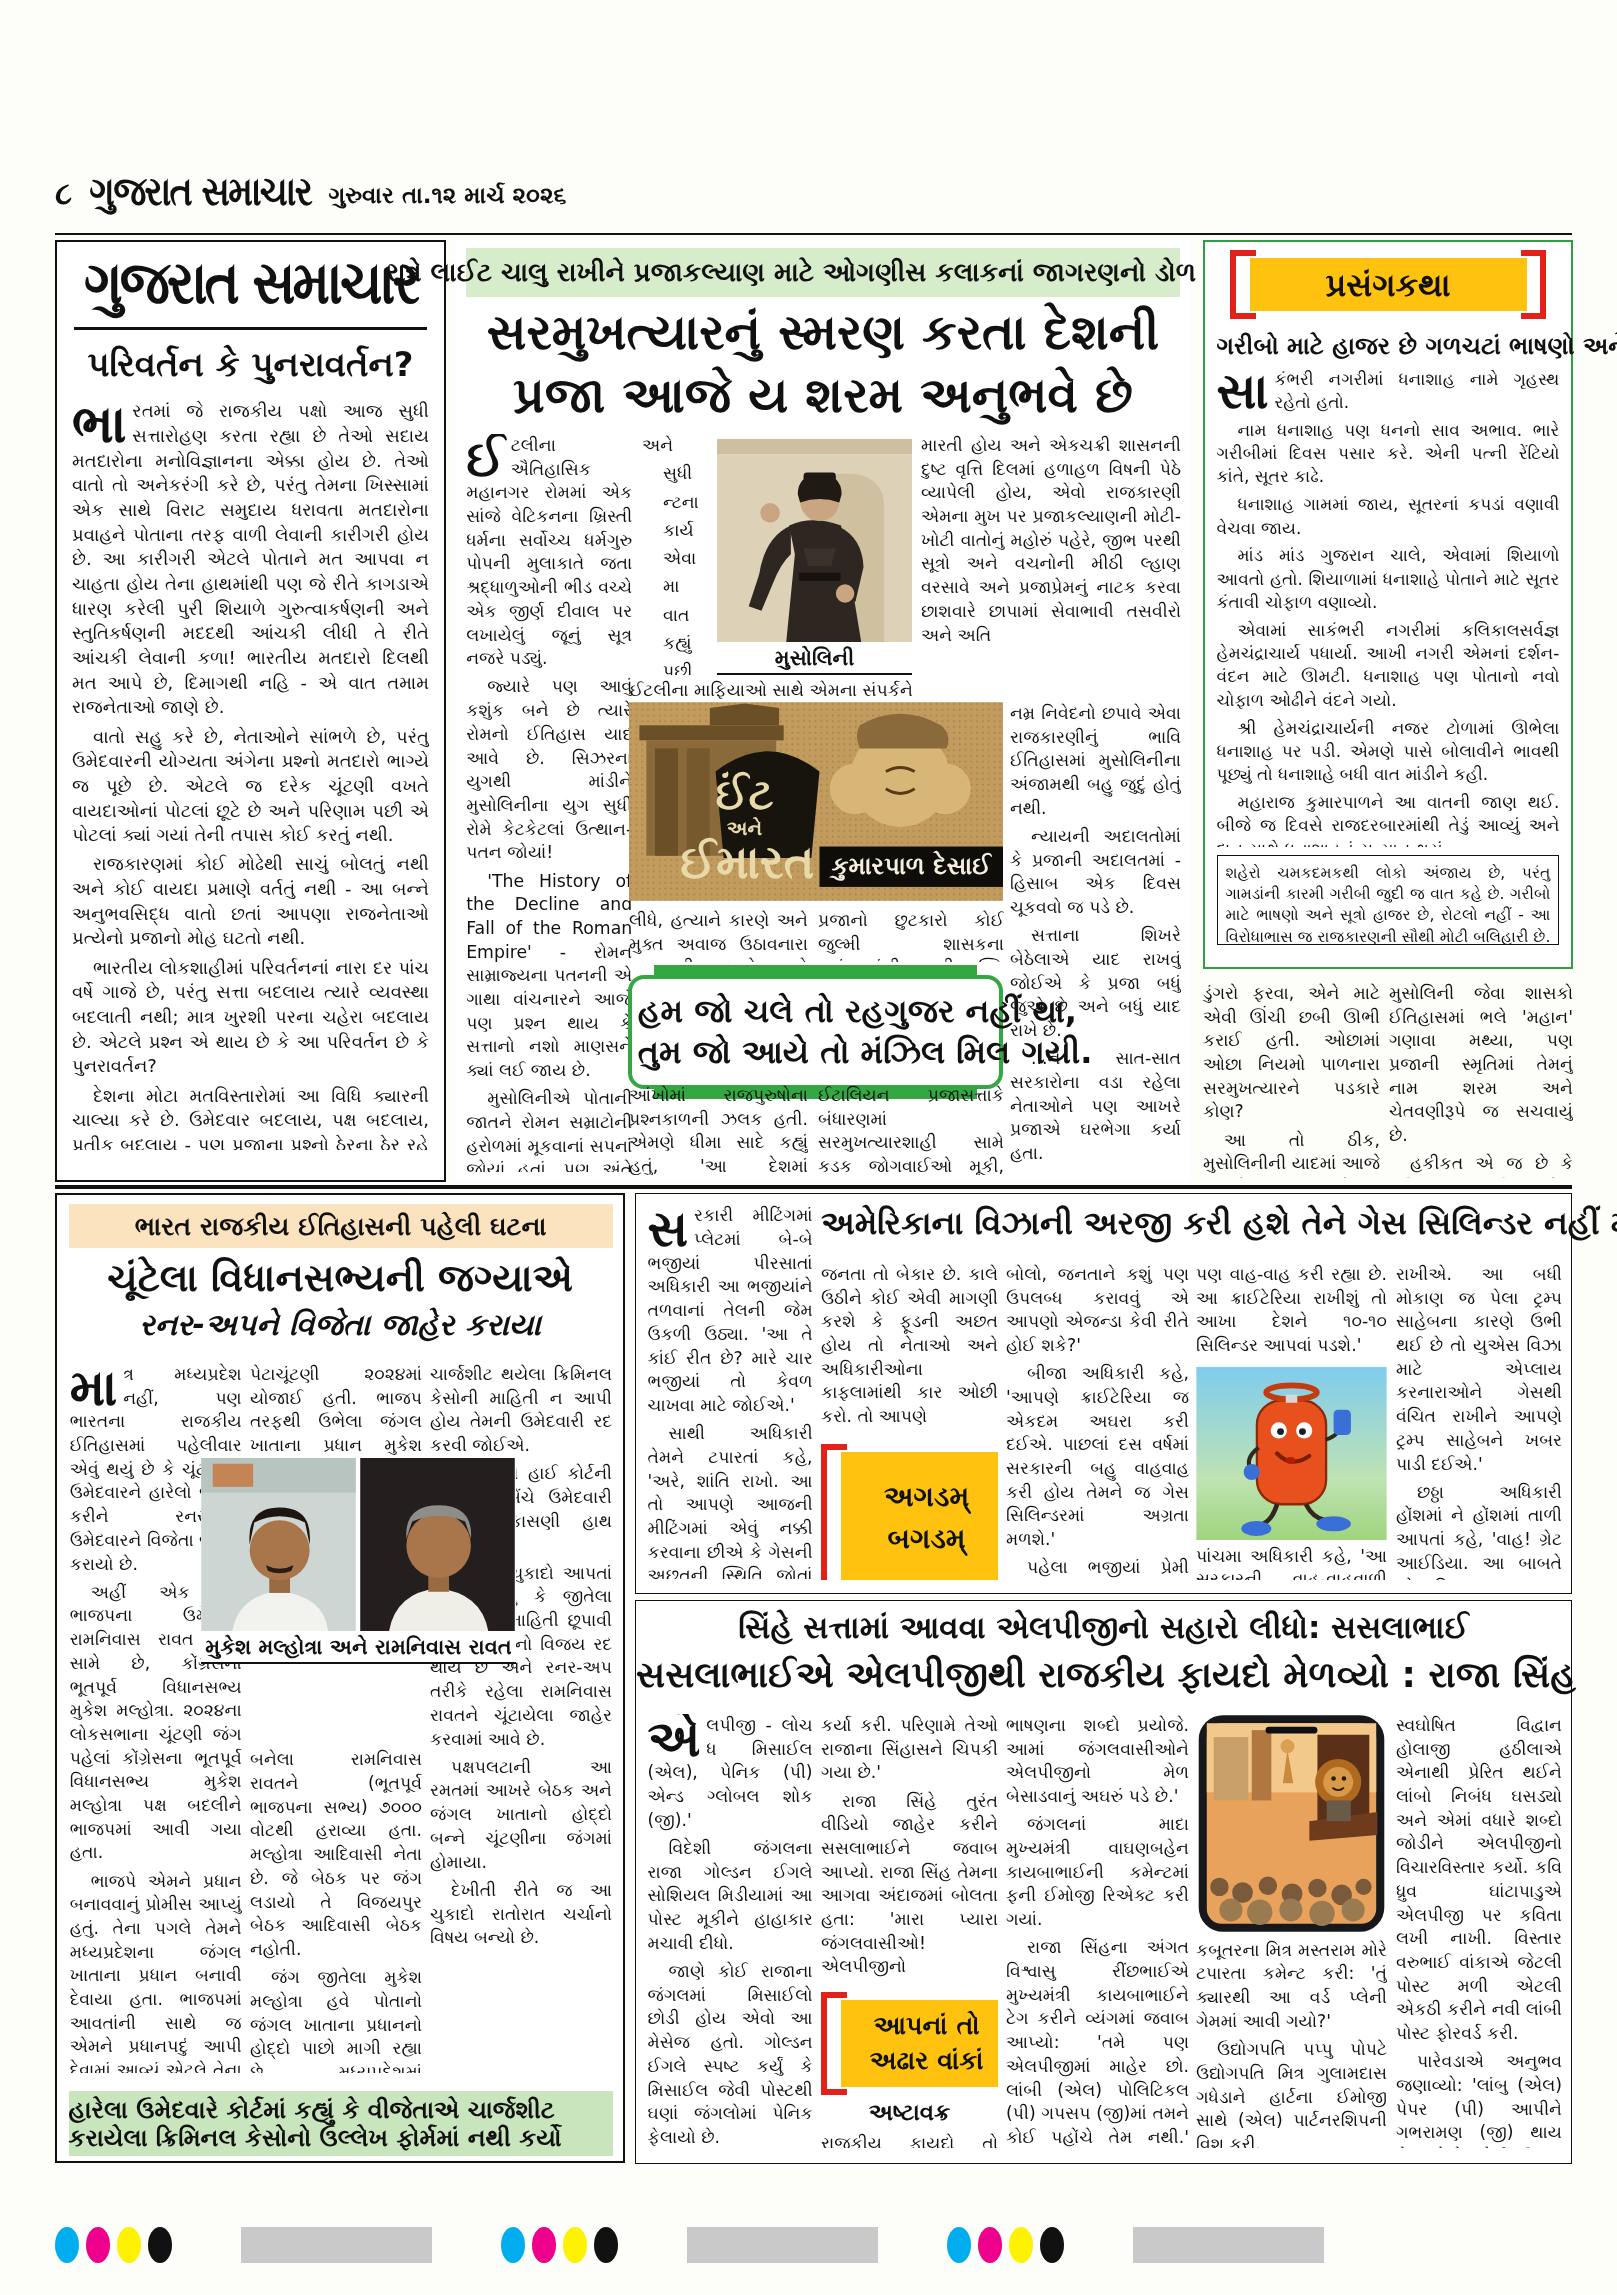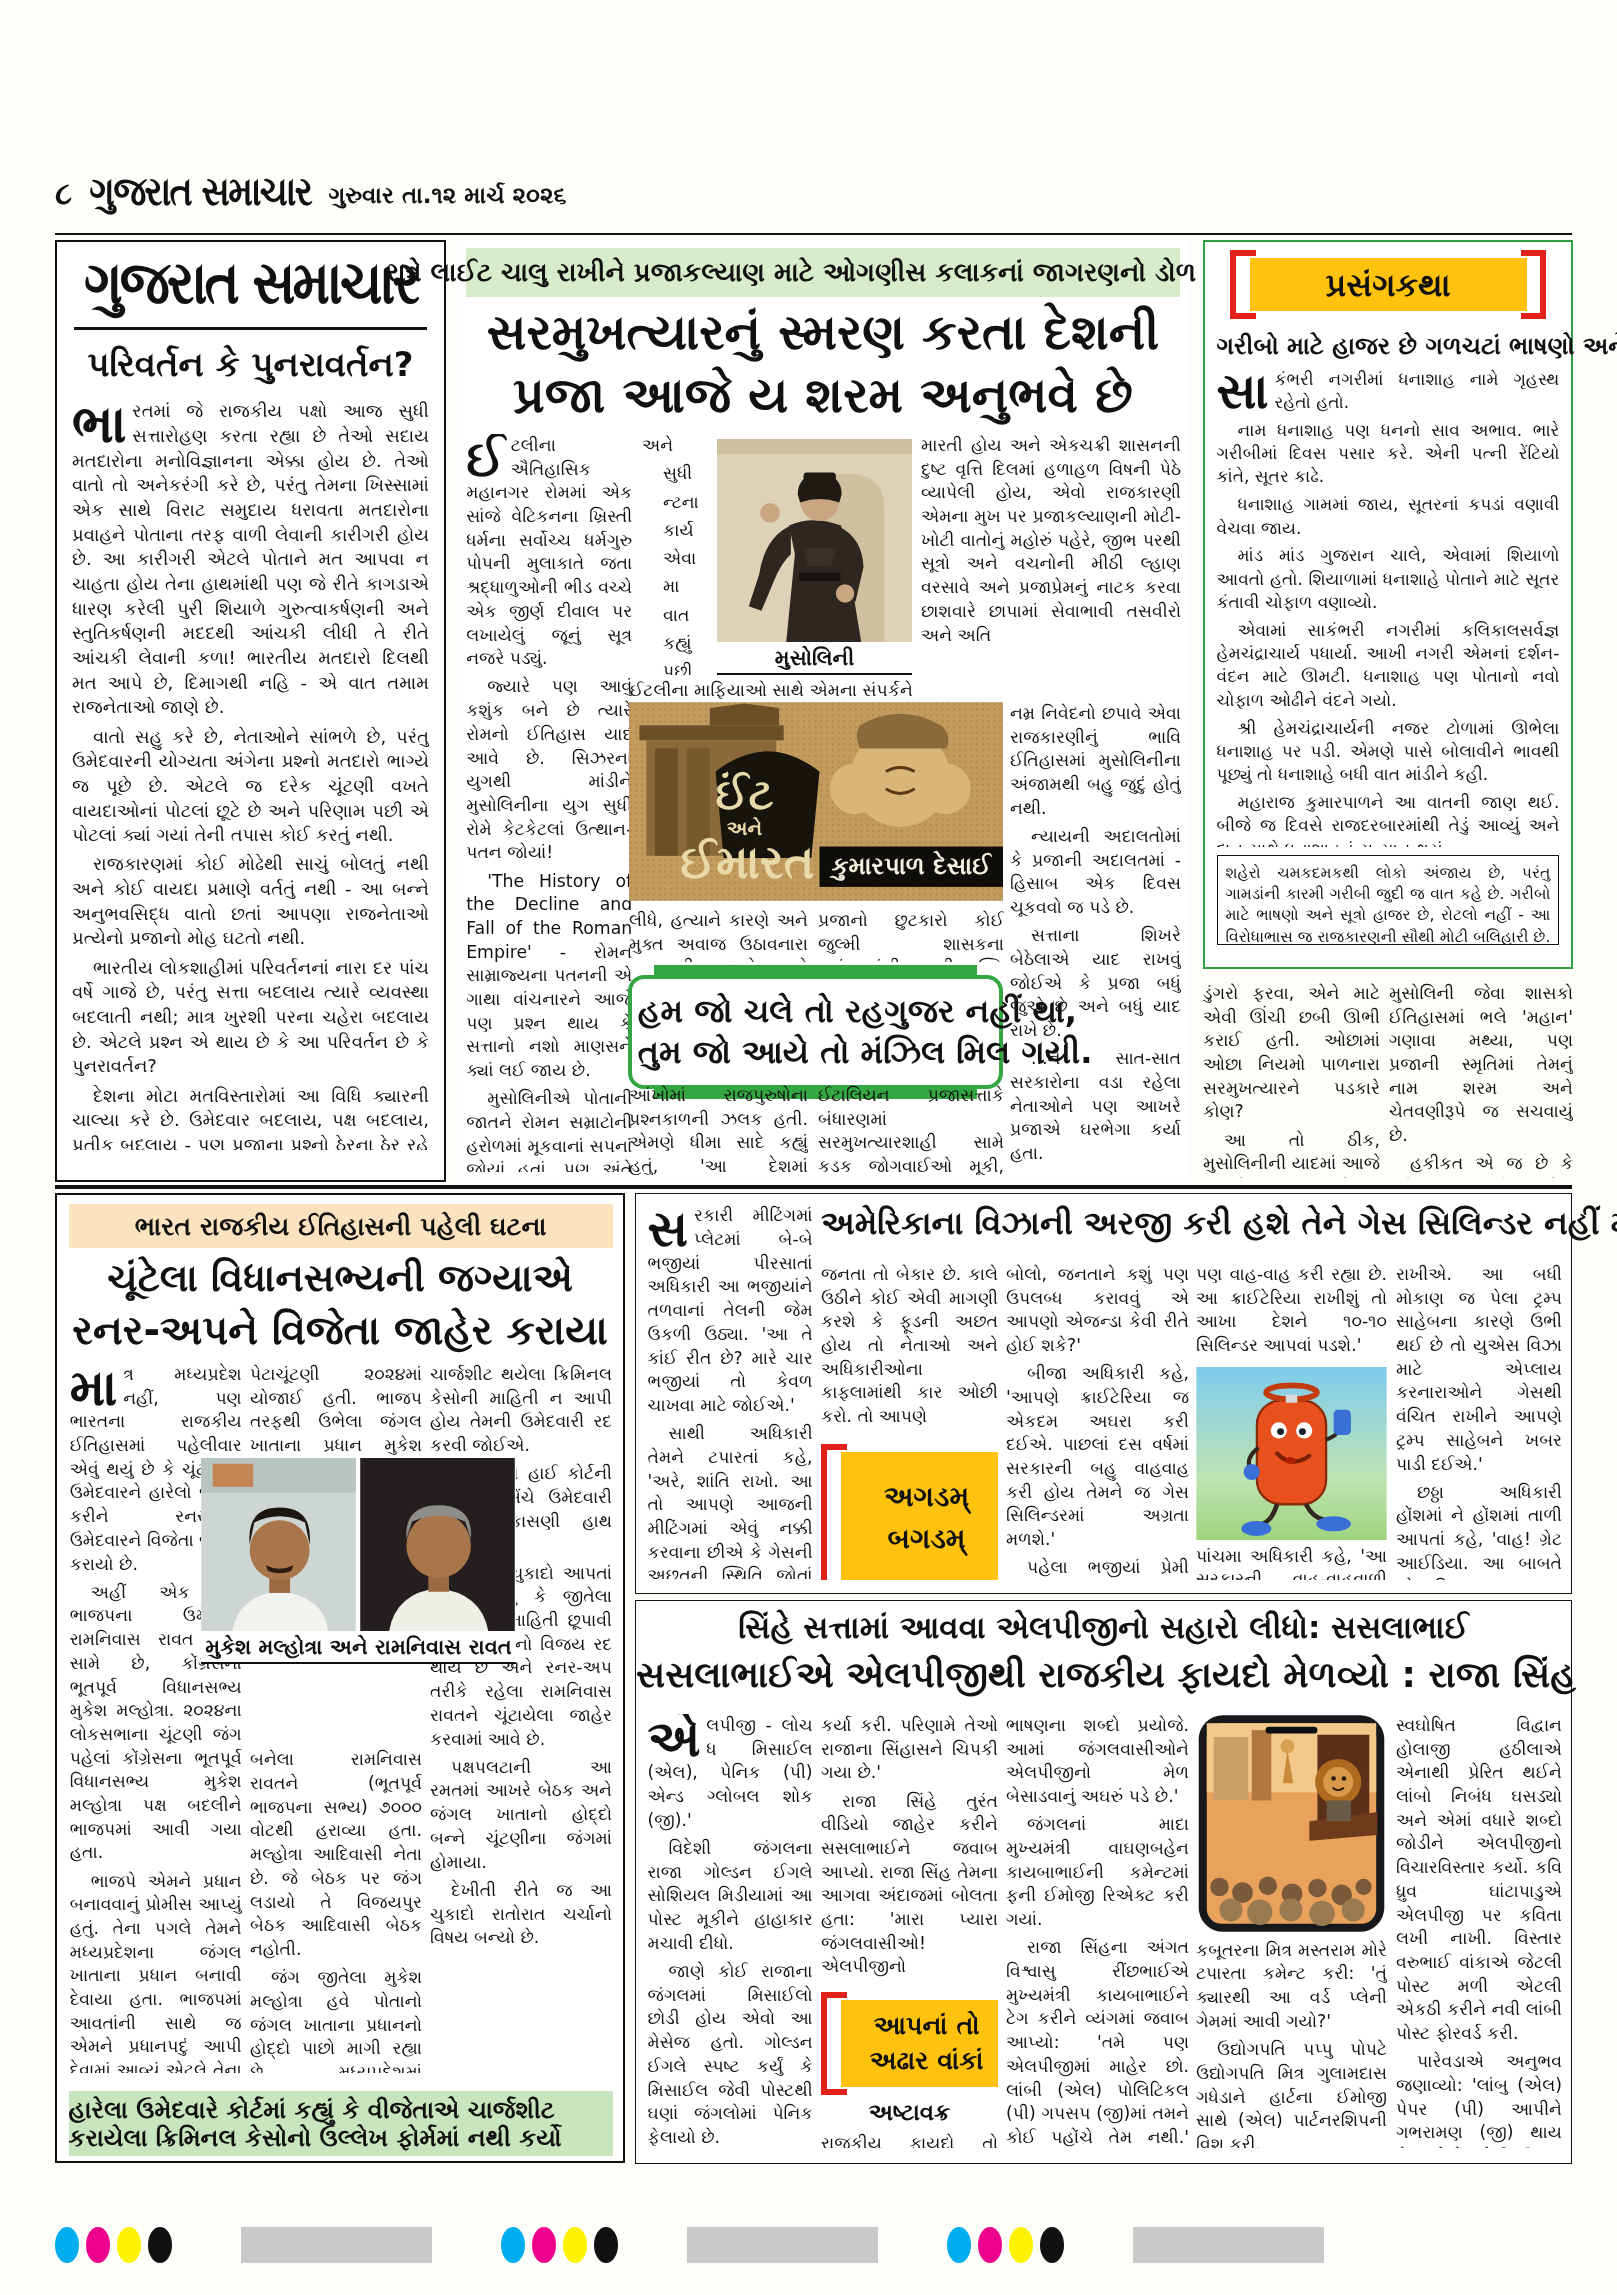--- a/index.html
+++ b/index.html
@@ -197,21 +197,21 @@
   <div class="body-txt" style="position:absolute;left:1389px;top:982px;width:184px;height:196px;">
       <p class="para">મુસોલિની જેવા શાસકો ઈતિહાસમાં ભલે 'મહાન' ગણાવા મથ્યા, પણ પ્રજાની સ્મૃતિમાં તેમનું નામ શરમ અને ચેતવણીરૂપે જ સચવાયું છે.</p>
       <p class="para">હકીકત એ જ છે કે ઈતિહાસ કદી કોઈ જુલ્મીને માફ કરતો નથી.</p>
     </div>
 
   <div style="position:absolute;left:55px;top:1185px;width:1517px;height:3.5px;background:#111;"></div>
 
   <div class="box" style="left:55px;top:1193px;width:570px;height:970px;border:2.3px solid #111;box-sizing:border-box;">
     <div class="nowrap" style="position:absolute;left:11.6px;top:9.2px;width:544px;height:44px;background:#fbe3c0;display:flex;align-items:center;justify-content:center;font-size:25.4px;font-weight:800;">ભારત રાજકીય ઈતિહાસની પહેલી ઘટના</div>
     <div class="nowrap ctr" style="position:absolute;left:0;top:61px;width:100%;font-size:38px;font-weight:800;">ચૂંટેલા વિધાનસભ્યની જગ્યાએ</div>
-    <div class="nowrap ctr" style="position:absolute;left:0;top:112px;width:100%;font-size:40px;font-weight:800;">રનર-અપને વિજેતા જાહેર કરાયા</div>
+    <div class="nowrap ctr" style="position:absolute;left:0;top:112px;width:100%;font-size:30px;font-weight:800;font-style:italic;">રનર-અપને વિજેતા જાહેર કરાયા</div>
 
     <div class="body-txt" style="position:absolute;left:12.7px;top:168px;width:172px;height:710px;">
         <p class="para"><span class="dc">મા</span>ત્ર મધ્યપ્રદેશ નહીં, પણ ભારતના રાજકીય ઈતિહાસમાં પહેલીવાર એવું થયું છે કે ચૂંટાયેલા ઉમેદવારને હારેલો જાહેર કરીને રનર-અપ ઉમેદવારને વિજેતા જાહેર કરાયો છે.</p>
         <p class="para">અહીં એક છે, ભાજપના ઉમેદવાર રામનિવાસ રાવત અને સામે છે, કોંગ્રેસના ભૂતપૂર્વ વિધાનસભ્ય મુકેશ મલ્હોત્રા. ૨૦૨૪ના લોકસભાના ચૂંટણી જંગ પહેલાં કોંગ્રેસના ભૂતપૂર્વ વિધાનસભ્ય મુકેશ મલ્હોત્રા પક્ષ બદલીને ભાજપમાં આવી ગયા હતા.</p>
         <p class="para">ભાજપે એમને પ્રધાન બનાવવાનું પ્રોમીસ આપ્યું હતું. તેના પગલે તેમને મધ્યપ્રદેશના જંગલ ખાતાના પ્રધાન બનાવી દેવાયા હતા. ભાજપમાં આવતાંની સાથે જ એમને પ્રધાનપદું આપી દેવામાં આવ્યું એટલે તેના વિરોધમાં ભાજપના રામનિવાસ રાવત કોંગ્રસમાં જોડાઈ ગયા હતા. મલ્હોત્રાએ હોદ્દાપર ચાલુ રહેવા પેટા ચૂંટણી જીતવી જરૂરી હતી.</p>
       </div>
 
     <div style="position:absolute;left:193px;top:168px;width:172px;height:710px;overflow:hidden;">
       <div class="body-txt">
           <p class="para">પેટાચૂંટણી ૨૦૨૪માં યોજાઈ હતી. ભાજપ તરફથી ઉભેલા જંગલ ખાતાના પ્રધાન મુકેશ મલ્હોત્રાએ (કોંગ્રસના ભૂતપૂર્વ સભ્ય) કોંગ્રેસ તરફથી ઉમેદવાર</p>

